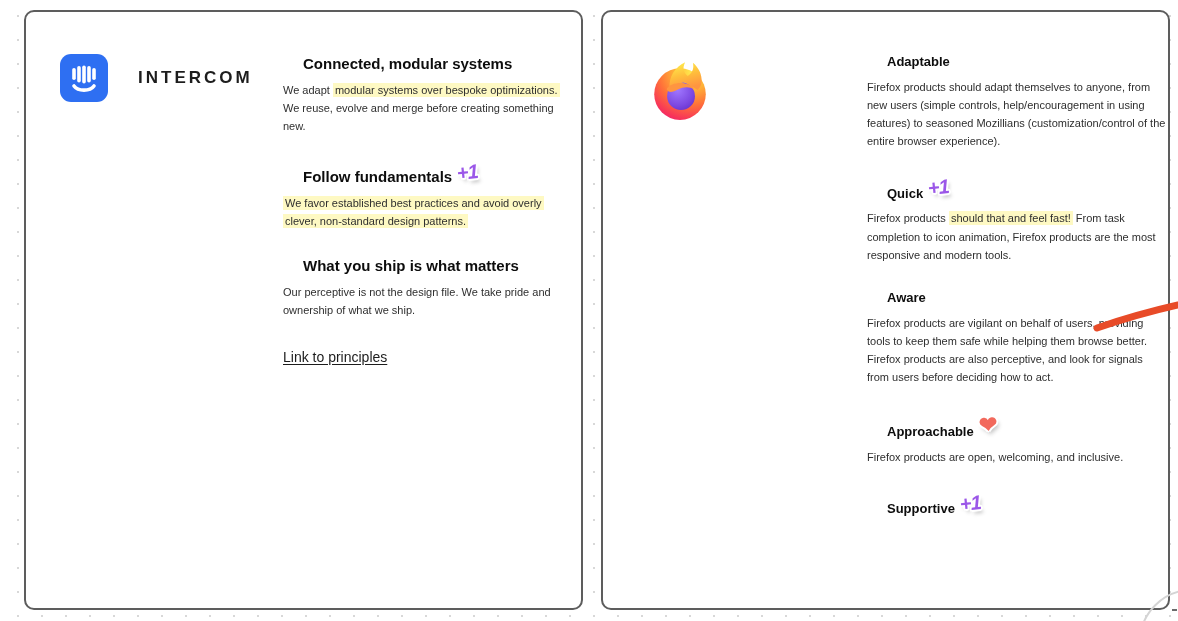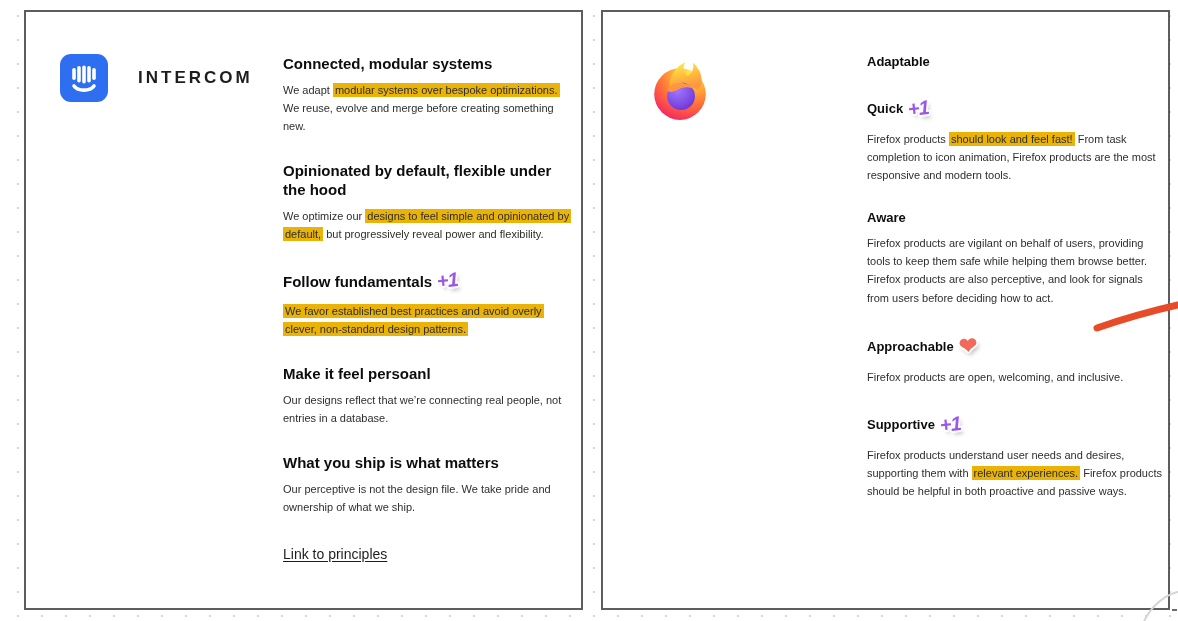--- a/index.html
+++ b/index.html
@@ -16,21 +16,21 @@
     background-image: radial-gradient(circle, #d8d8d8 1.15px, transparent 1.35px);
     background-size: 24px 24px;
     background-position: 6px 4px;
   }
   .card {
     position: absolute;
     top: 10px;
     height: 600px;
     background: #ffffff;
     border: 2px solid #5d5d5d;
-    border-radius: 0;
+    border-radius: 10px;
     padding-left: 17px;
   }
   .card-left  { left: 24px;  width: 559px; }
   .card-right { left: 601px; width: 569px; }
 
   .brand-row {
     position: absolute;
     left: 34px;
     top: 42px;
     display: flex;
@@ -54,36 +54,37 @@
   .content {
     position: absolute;
     top: 42px;
   }
   .card-left  .content { left: 257px; width: 292px; }
   .card-right .content { left: 264px; width: 300px; }
 
   .section { margin-bottom: 26px; }
   .sec-heading {
     display: flex;
-    align-items: center;
+    align-items: flex-end;
     gap: 5px;
     font-weight: 700;
     color: #0d0d0d;
     margin-bottom: 7px;
     line-height: 1.3;
+    margin-left: 20px;
   }
   .card-left  .sec-heading { font-size: 15px; }
   .card-right .sec-heading { font-size: 13px; }
   .sec-body {
     font-size: 11px;
     line-height: 1.65;
     color: #2e2e2e;
   }
   .hl {
-    background: #eab308;
+    background: #fef9c3;
     padding: 1px 2px;
     -webkit-box-decoration-break: clone;
     box-decoration-break: clone;
   }
   .sticker {
     display: inline-block;
     font-weight: 800;
     text-shadow:
       2px 0 0 #fff, -2px 0 0 #fff, 0 2px 0 #fff, 0 -2px 0 #fff,
       1.5px 1.5px 0 #fff, -1.5px 1.5px 0 #fff, 1.5px -1.5px 0 #fff, -1.5px -1.5px 0 #fff,
@@ -142,36 +143,24 @@
     <div class="content">
       <div>
           <div class="section">
             <h3 class="sec-heading">
               <span>Connected, modular systems</span>
             </h3>
             <p class="sec-body"><span>We adapt </span><span class="hl">modular systems over bespoke optimizations.</span><span> We reuse, evolve and merge before creating something new.</span></p>
           </div>
           <div class="section">
             <h3 class="sec-heading">
-              <span>Opinionated by default, flexible under the hood</span>
-            </h3>
-            <p class="sec-body"><span>We optimize our </span><span class="hl">designs to feel simple and opinionated by default,</span><span> but progressively reveal power and flexibility.</span></p>
-          </div>
-          <div class="section">
-            <h3 class="sec-heading">
               <span>Follow fundamentals</span>
               <span class="sticker plus-one">+1</span>
             </h3>
             <p class="sec-body"><span class="hl">We favor established best practices and avoid overly clever, non-standard design patterns.</span></p>
-          </div>
-          <div class="section">
-            <h3 class="sec-heading">
-              <span>Make it feel persoanl</span>
-            </h3>
-            <p class="sec-body"><span>Our designs reflect that we’re connecting real people, not entries in a database.</span></p>
           </div>
           <div class="section">
             <h3 class="sec-heading">
               <span>What you ship is what matters</span>
             </h3>
             <p class="sec-body"><span>Our perceptive is not the design file. We take pride and ownership of what we ship.</span></p>
           </div>
         </div>
       <a class="principles-link">Link to principles</a>
     </div>
@@ -204,47 +193,47 @@
         <path d="M37 5 C34 11 35.5 15 39.5 18.5 C45 14.5 45.5 10 44.5 5.5 C50 10 53.5 17 53 24 C52.5 28 51 30 49 32 L36 24 L22 30 C21 19 27 10 37 5 Z" fill="url(#ffFlame)"></path>
         <path d="M19 31 C24 23.5 41 23 46 31.5 C41 28.5 36 28.5 30 31.5 C25 34 21 35.5 19 31 Z" fill="#ff9540"></path>
       </svg>
     </span>
     <div class="content">
       <div>
           <div class="section">
             <h3 class="sec-heading">
               <span>Adaptable</span>
             </h3>
+            <p class="sec-body"><span>Firefox products should adapt themselves to anyone, from new users (simple controls, help/encouragement in using features) to seasoned Mozillians (customization/control of the entire browser experience).</span></p>
           </div>
           <div class="section">
             <h3 class="sec-heading">
               <span>Quick</span>
               <span class="sticker plus-one">+1</span>
             </h3>
-            <p class="sec-body"><span>Firefox products </span><span class="hl">should look and feel fast!</span><span> From task completion to icon animation, Firefox products are the most responsive and modern tools.</span></p>
+            <p class="sec-body"><span>Firefox products </span><span class="hl">should that and feel fast!</span><span> From task completion to icon animation, Firefox products are the most responsive and modern tools.</span></p>
           </div>
           <div class="section">
             <h3 class="sec-heading">
               <span>Aware</span>
             </h3>
             <p class="sec-body"><span>Firefox products are vigilant on behalf of users, providing tools to keep them safe while helping them browse better. Firefox products are also perceptive, and look for signals from users before deciding how to act.</span></p>
           </div>
           <div class="section">
             <h3 class="sec-heading">
               <span>Approachable</span>
               <span class="sticker heart">❤</span>
             </h3>
             <p class="sec-body"><span>Firefox products are open, welcoming, and inclusive.</span></p>
           </div>
           <div class="section">
             <h3 class="sec-heading">
               <span>Supportive</span>
               <span class="sticker plus-one">+1</span>
             </h3>
-            <p class="sec-body"><span>Firefox products understand user needs and desires, supporting them with </span><span class="hl">relevant experiences.</span><span> Firefox products should be helpful in both proactive and passive ways.</span></p>
           </div>
         </div>
 
     </div>
   </section>
 
   <svg class="overlay" width="1178" height="621" viewBox="0 0 1178 621">
     <path class="marker" d="M1097 328 Q1138 314 1178 305" fill="none" stroke="#e84b28" stroke-width="7" stroke-linecap="round"></path>
     <circle cx="1192" cy="642" r="52" fill="none" stroke="#d4d4d4" stroke-width="2"></circle>
     <path d="M1172 610 L1177 610" stroke="#3a3a3a" stroke-width="1.5"></path>

